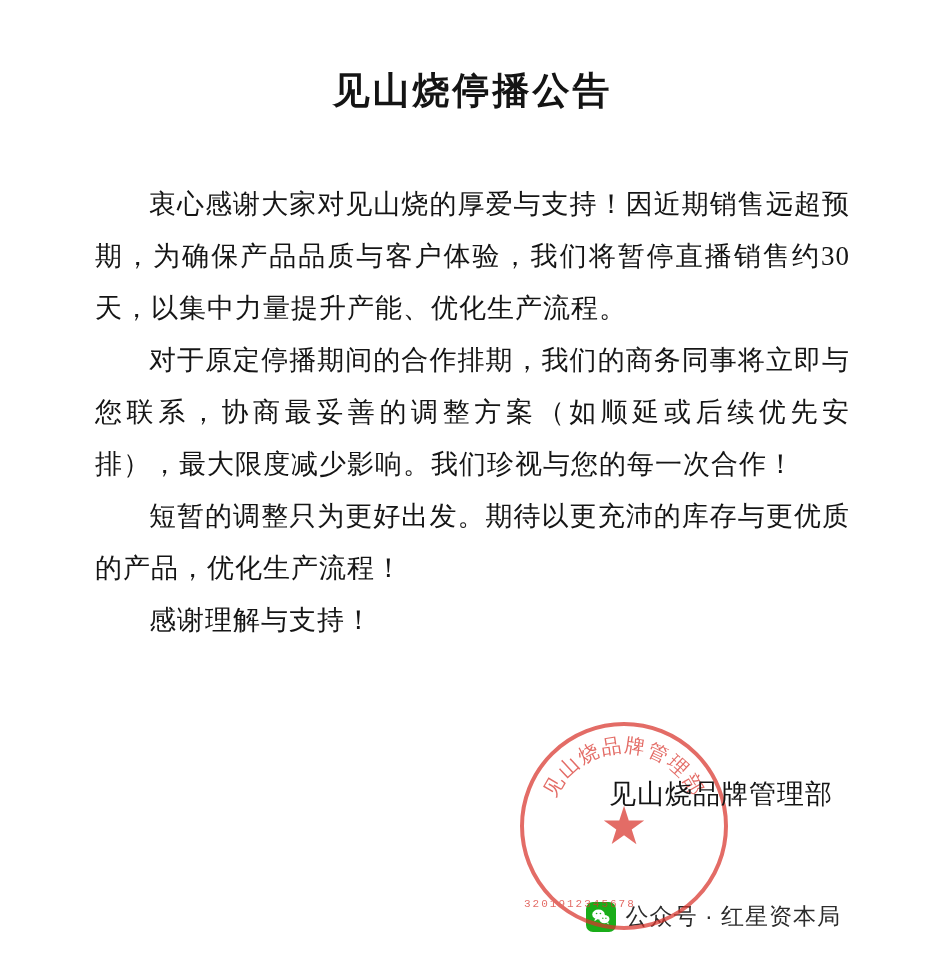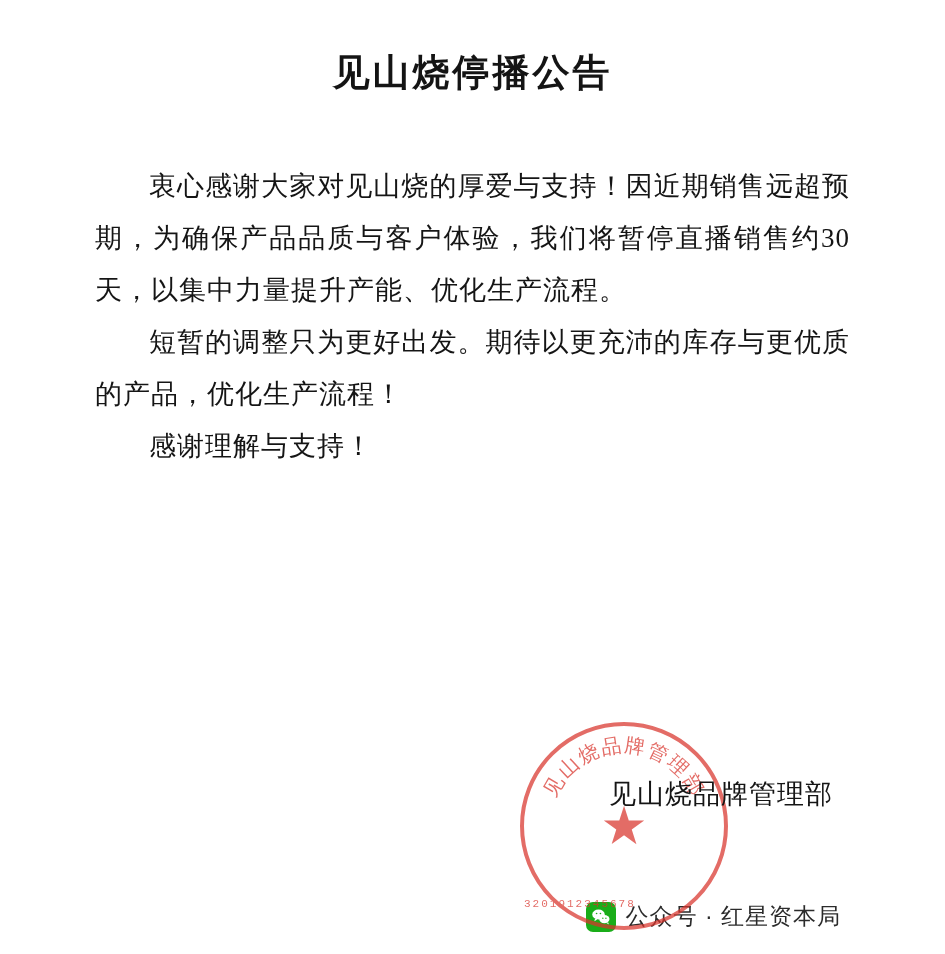--- a/index.html
+++ b/index.html
@@ -20,21 +20,21 @@
     width: 945px;
     height: 954px;
     background: #ffffff;
     box-sizing: border-box;
   }
   .doc-title {
     text-align: center;
     font-size: 37px;
     font-weight: bold;
     letter-spacing: 3px;
-    padding-top: 48px;
+    padding-top: 66px;
     color: #141414;
     font-family: "Liberation Serif", "DejaVu Serif", serif;
   }
   .body-block {
     margin: 62px 95px 0 95px;
     font-size: 27px;
     line-height: 52px;
     letter-spacing: 1px;
     color: #151515;
   }
@@ -130,20 +130,21 @@
 </style>
 </head>
 <body>
 
 <div class="page">
 
   <div class="doc-title">见山烧停播公告</div>
 
   <div class="body-block">
     <p class="para">衷心感谢大家对见山烧的厚爱与支持！因近期销售远超预期，为确保产品品质与客户体验，我们将暂停直播销售约30天，以集中力量提升产能、优化生产流程。</p>
+    <p class="para">对于原定停播期间的合作排期，我们的商务同事将立即与您联系，协商最妥善的调整方案（如顺延或后续优先安排），最大限度减少影响。我们珍视与您的每一次合作！</p>
     <p class="para">短暂的调整只为更好出发。期待以更充沛的库存与更优质的产品，优化生产流程！</p>
     <p class="para">感谢理解与支持！</p>
   </div>
 
   <div class="stamp">
     <svg class="stamp-arc-text" viewBox="0 0 200 200">
       <defs>
         <path id="arcpath" d="M 26,100 A 74,74 0 0 1 174,100"></path>
       </defs>
       <text text-anchor="middle">

